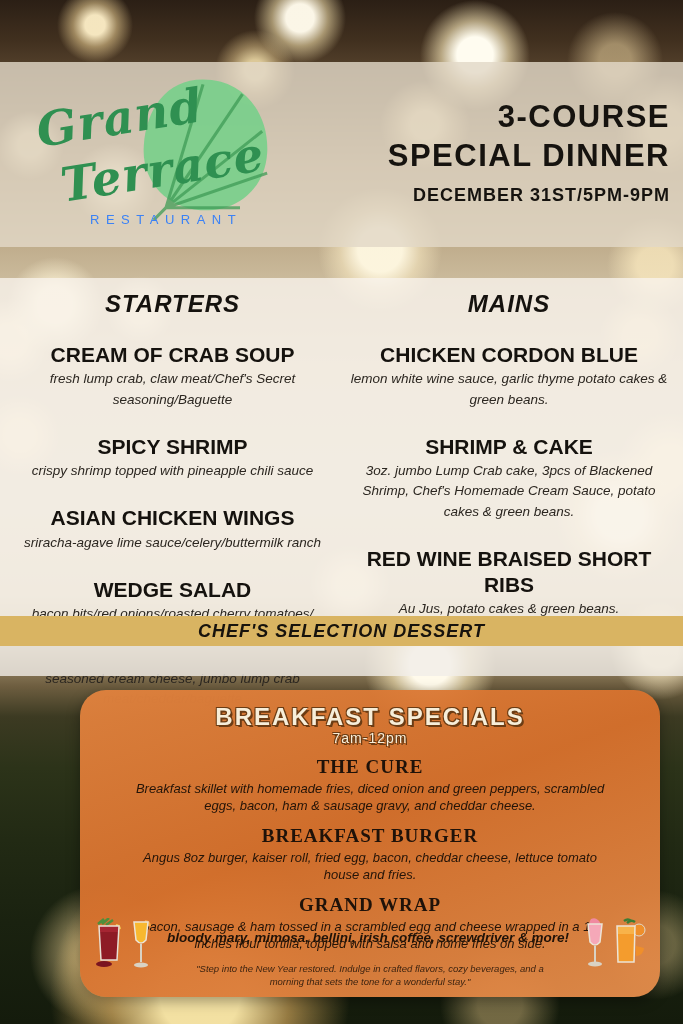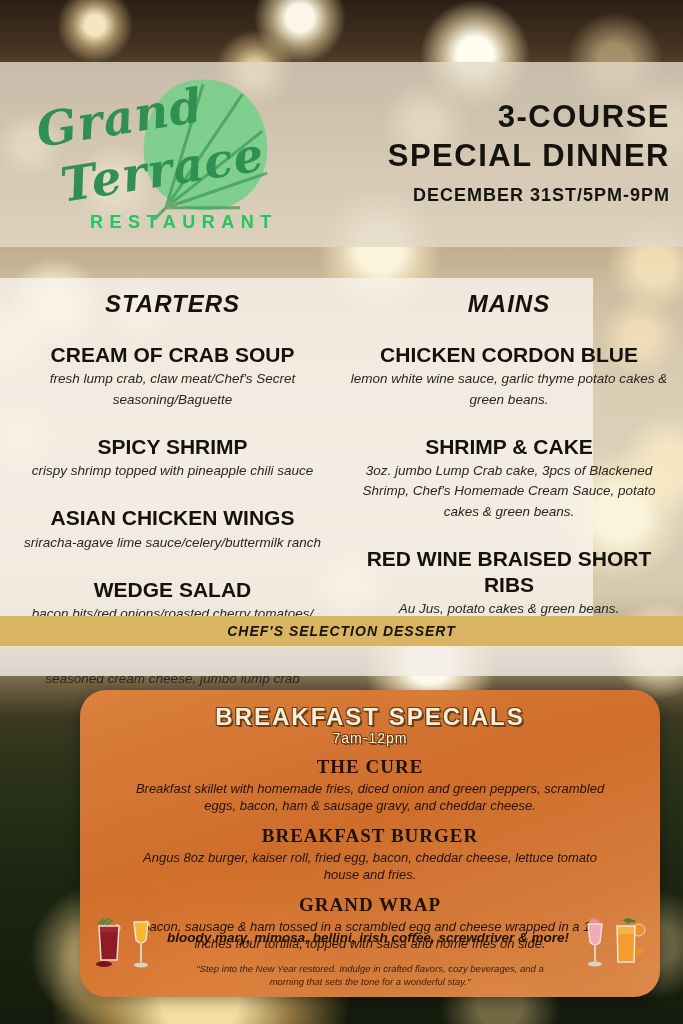--- a/index.html
+++ b/index.html
@@ -56,30 +56,30 @@
     font-family:"DejaVu Serif",serif;font-style:italic;font-weight:bold;
     font-size:47px;color:#2f9051;transform:rotate(-9deg);letter-spacing:1px;
   }
   .logo-terrace{
     position:absolute;left:32px;top:72px;
     font-family:"DejaVu Serif",serif;font-style:italic;font-weight:bold;
     font-size:47px;color:#2f9051;transform:rotate(-9deg);letter-spacing:1px;
   }
   .logo-sub{
     position:absolute;left:62px;top:142px;
-    font-size:18px;font-weight:bold;letter-spacing:6.5px;color:#22c55e;
+    font-size:13px;font-weight:normal;letter-spacing:6.5px;color:#3b82f6;
   }
   .header-right{
     position:absolute;left:318px;top:36px;width:352px;text-align:right;color:#16130f;
   }
   .hdr-title{font-size:31px;font-weight:800;letter-spacing:1.5px;line-height:1.25;}
   .hdr-date{font-size:18px;font-weight:800;letter-spacing:1px;margin-top:9px;}
   
   .menu-band{
-    position:absolute;left:0;top:278px;width:593px;height:338px;
+    position:absolute;left:0;top:278px;width:683px;height:338px;
     background:rgba(248,244,237,.78);
   }
   .col{position:absolute;top:0;text-align:center;}
   .col-starters{left:10px;width:325px;}
   .col-mains{left:343px;width:332px;}
   .col-heading{
     font-size:24px;font-weight:800;font-style:italic;letter-spacing:1px;
     margin:12px 0 14px 0;color:#15120e;
   }
   .mi{margin-bottom:9px;margin-top:24px;}
@@ -89,21 +89,21 @@
     margin:1px auto 0 auto;max-width:305px;
   }
   .col-mains .mi{margin-bottom:22px;}
   .col-mains .mi-desc{max-width:320px;}
   
   .gold-banner{
     position:absolute;left:0;top:616px;width:683px;height:30px;
     background:#d9b462;display:flex;align-items:center;justify-content:center;
   }
   .gold-banner span{
-    font-size:14px;font-weight:800;font-style:italic;letter-spacing:1px;color:#17130d;
+    font-size:18px;font-weight:800;font-style:italic;letter-spacing:1px;color:#17130d;
   }
   .light-band{
     position:absolute;left:0;top:646px;width:683px;height:30px;
     background:rgba(241,238,232,.8);
   }
   
   .breakfast-box{
     position:absolute;left:80px;top:690px;width:580px;height:307px;
     border-radius:26px;text-align:center;
     background:linear-gradient(160deg, rgba(224,130,62,.96) 0%, rgba(214,112,44,.96) 45%, rgba(226,140,75,.96) 100%);

